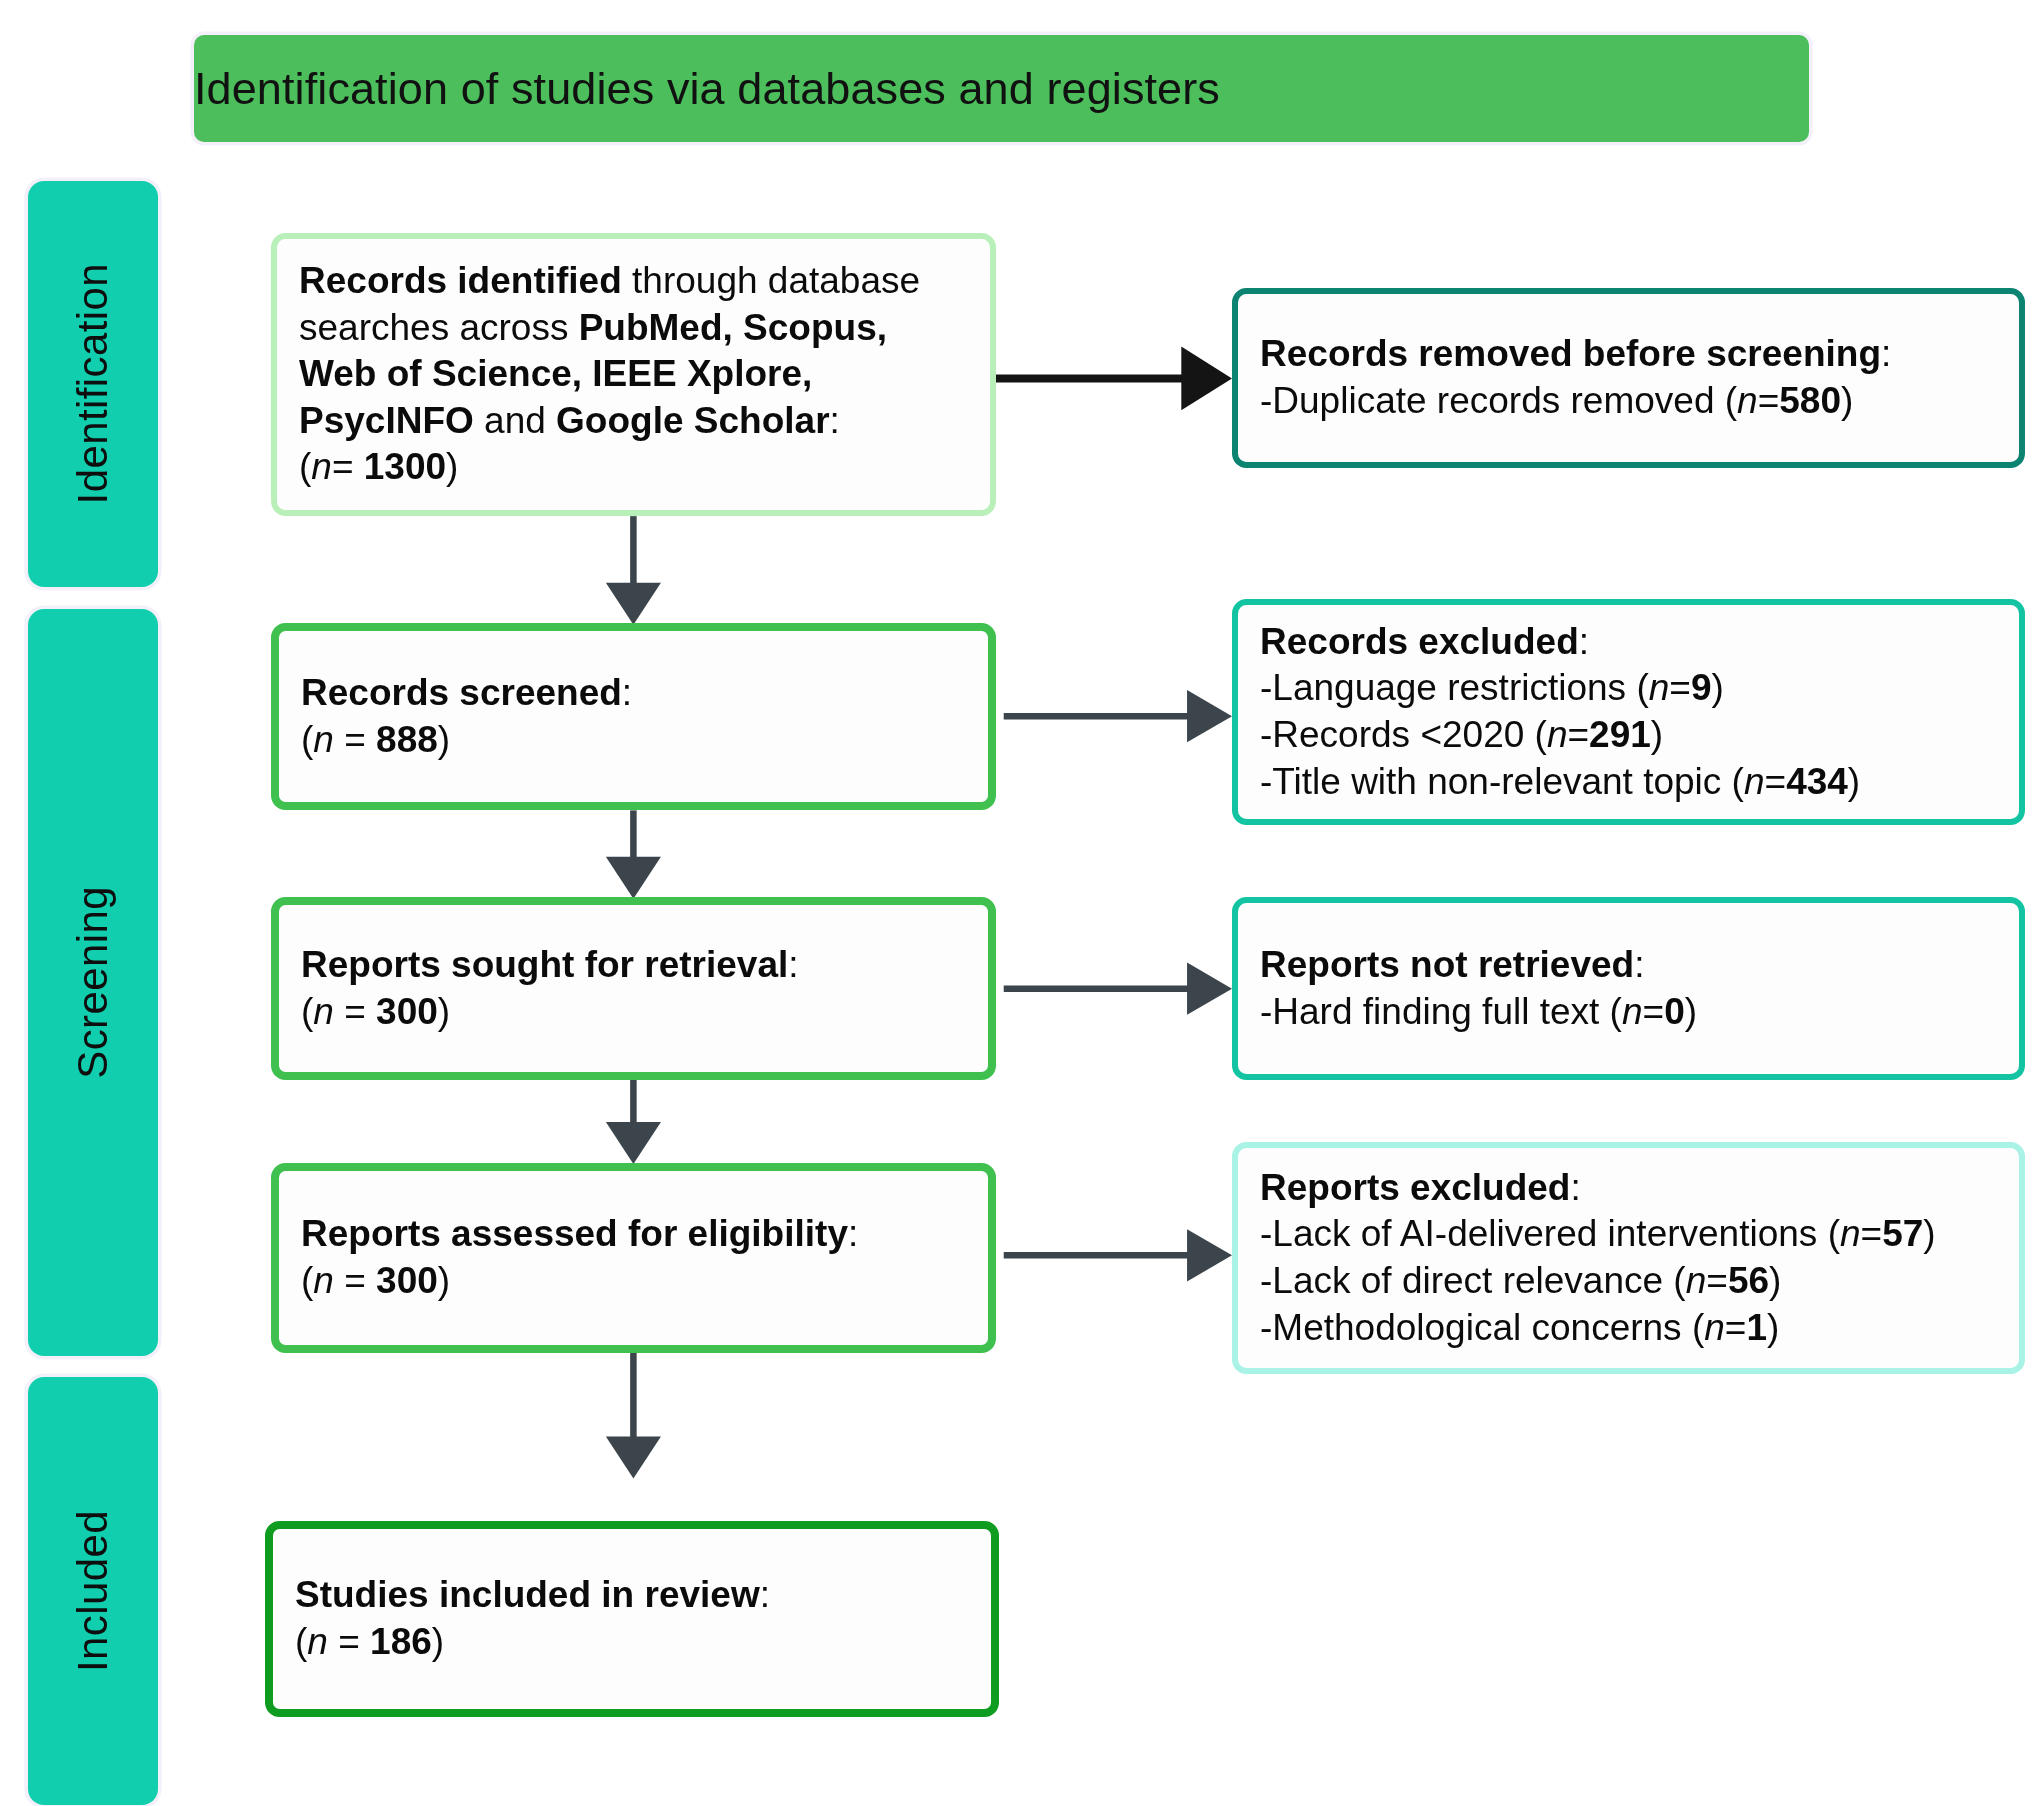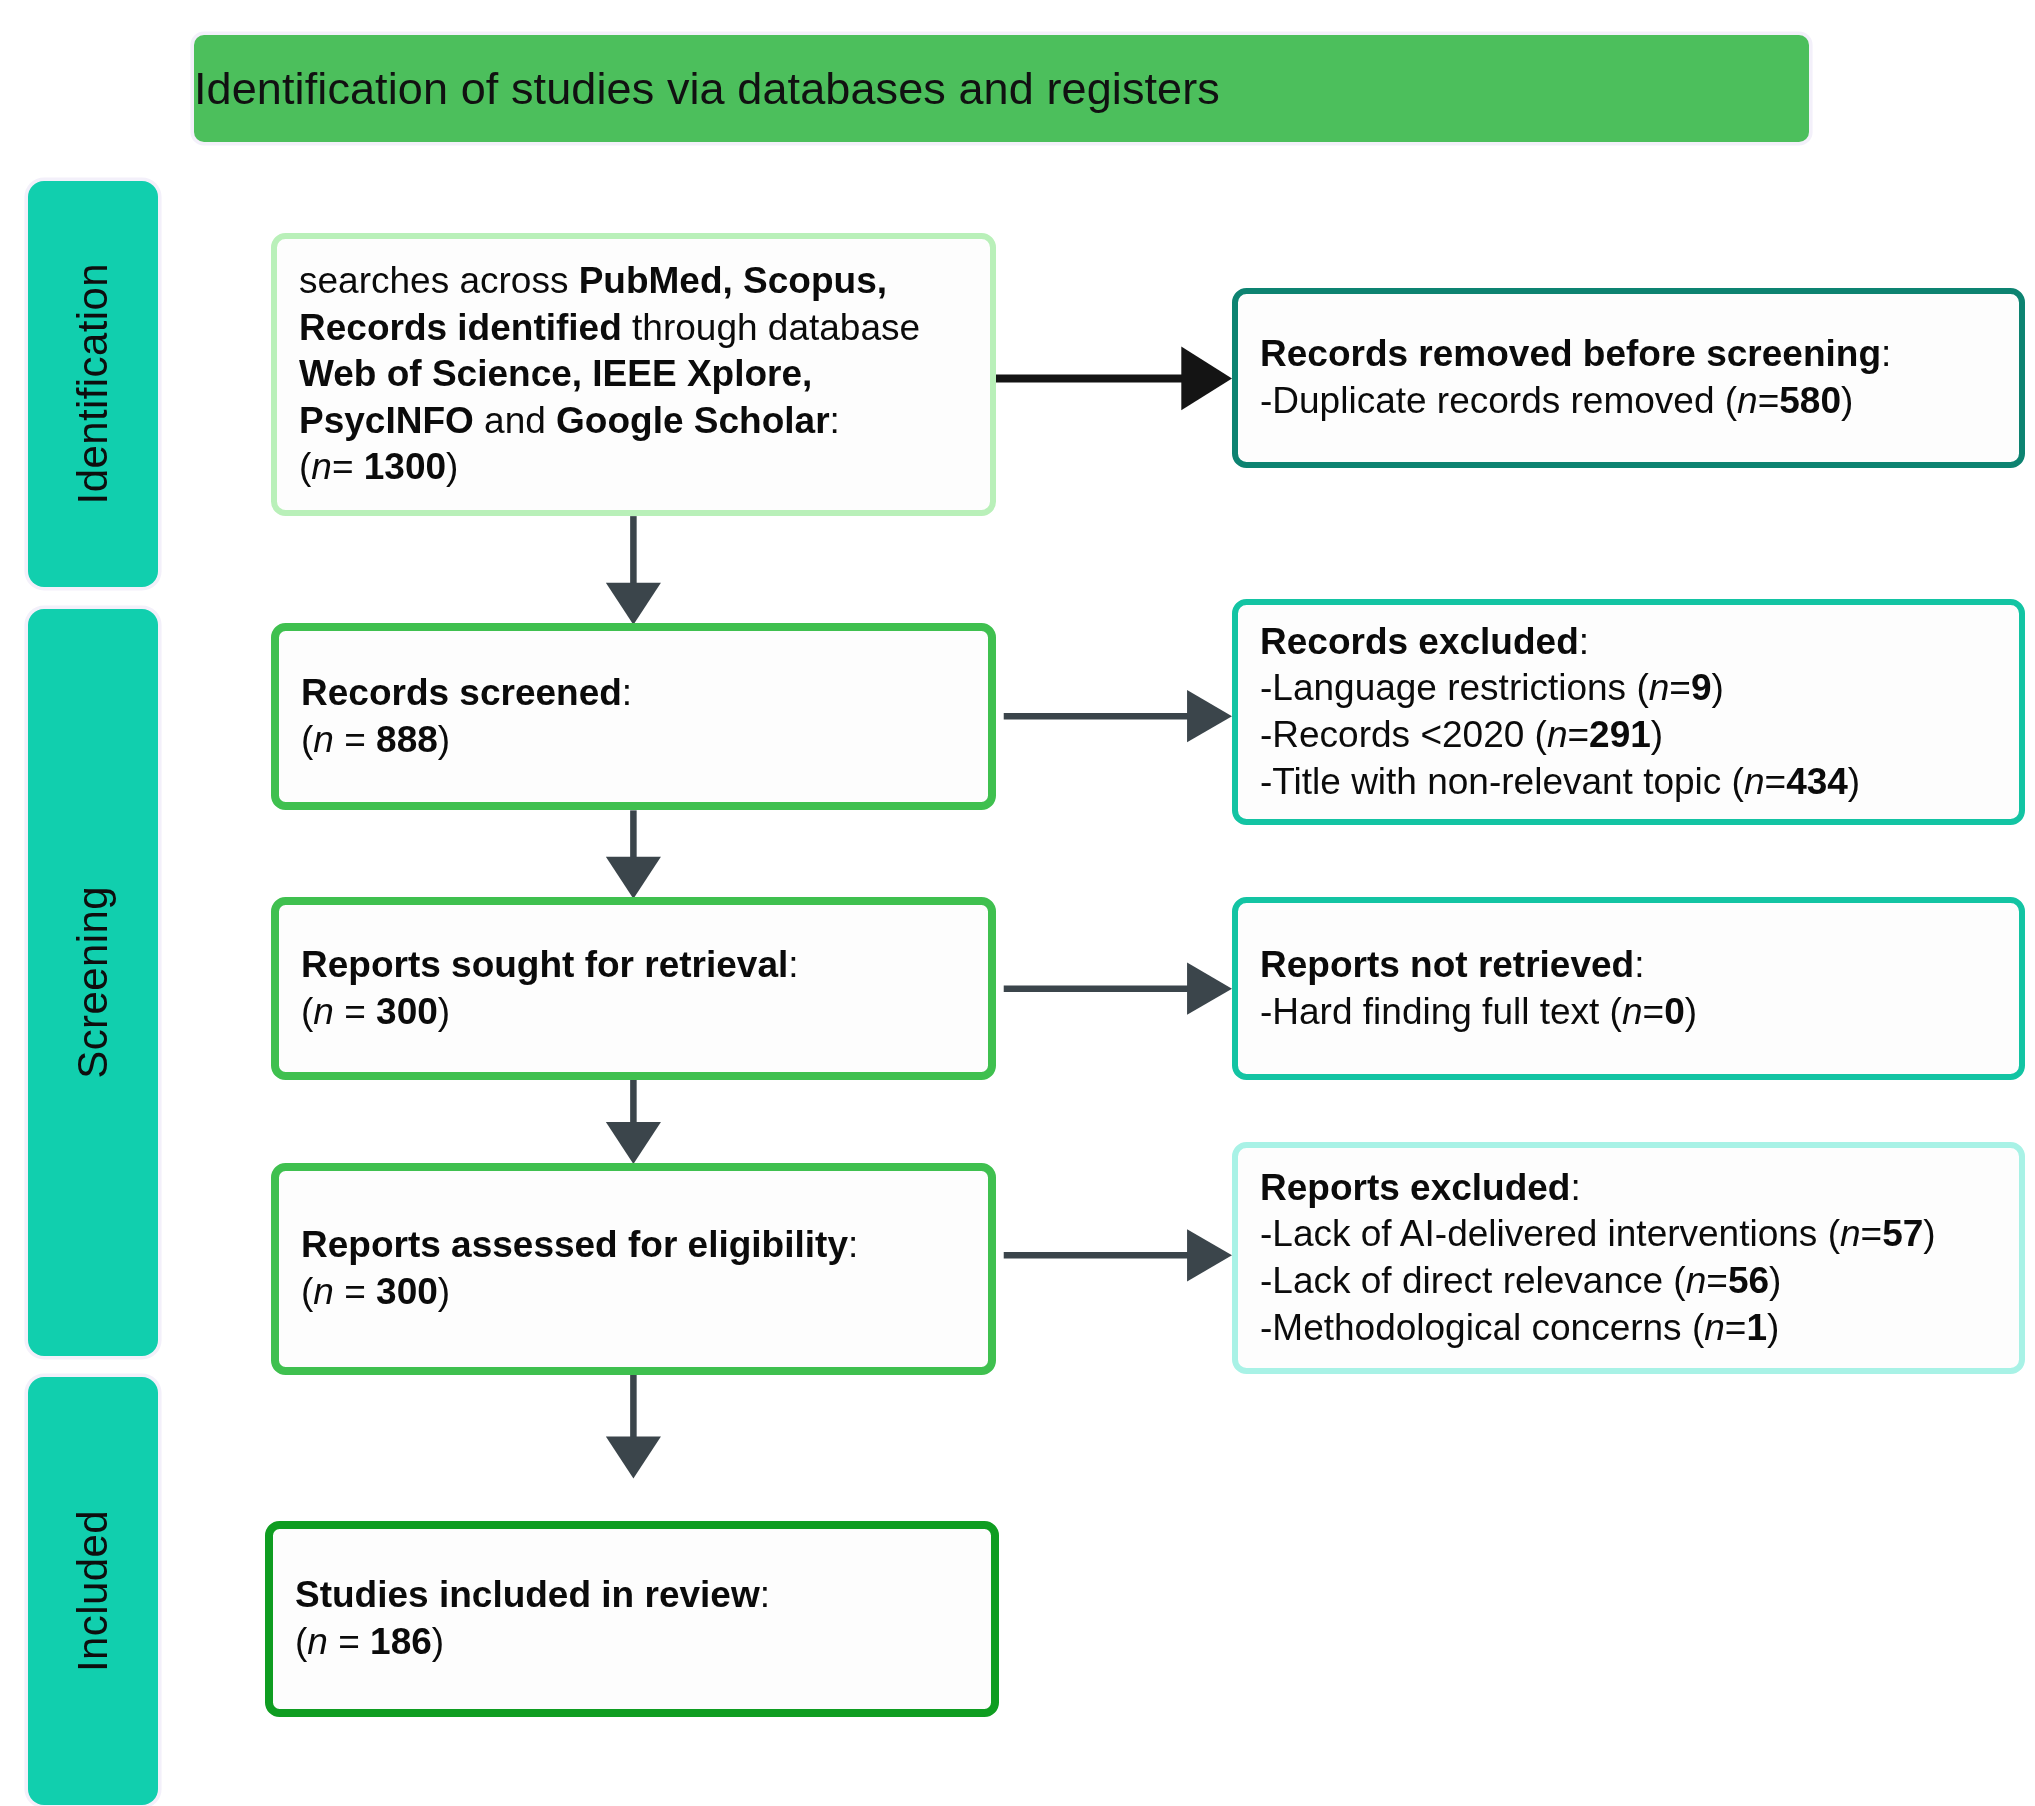--- a/index.html
+++ b/index.html
@@ -119,21 +119,21 @@
   }
   #box-sought {
     left: 271px; top: 897px; width: 725px; height: 183px;
     border: 8px solid #3fc04f;
   }
   #box-not-retrieved {
     left: 1232px; top: 897px; width: 793px; height: 183px;
     border: 6.5px solid #13c4a3;
   }
   #box-assessed {
-    left: 271px; top: 1163px; width: 725px; height: 212px;
+    left: 271px; top: 1163px; width: 725px; height: 190px;
     border: 8px solid #3fc04f;
   }
   #box-rep-excluded {
     left: 1232px; top: 1142px; width: 793px; height: 232px;
     border: 6.5px solid #a8f2e6;
   }
   #box-included {
     left: 265px; top: 1477px; width: 734px; height: 196px;
     border: 8px solid #0f9d21;
     margin-top: 44px;
@@ -212,22 +212,22 @@
   <div class="stage-label" id="stage-screening">
     <span class="vtext">Screening</span>
   </div>
 
   <div class="stage-label" id="stage-included">
     <span class="vtext">Included</span>
   </div>
 
   <div class="flow-box" id="box-identified">
     <div class="box-text">
+        <span class="ln"><b>Records identified</b> through database</span>
         <span class="ln">searches across <b>PubMed, Scopus,</b></span>
-        <span class="ln"><b>Records identified</b> through database</span>
         <span class="ln"><b>Web of Science, IEEE Xplore,</b></span>
         <span class="ln"><b>PsycINFO</b> and <b>Google Scholar</b>:</span>
         <span class="ln">(<i>n</i>= <b>1300</b>)</span>
       </div>
   </div>
 
   <div class="flow-box" id="box-removed">
     <div class="box-text">
         <span class="ln"><b>Records removed before screening</b>:</span>
         <span class="ln">-Duplicate records removed (<i>n</i>=<b>580</b>)</span>

